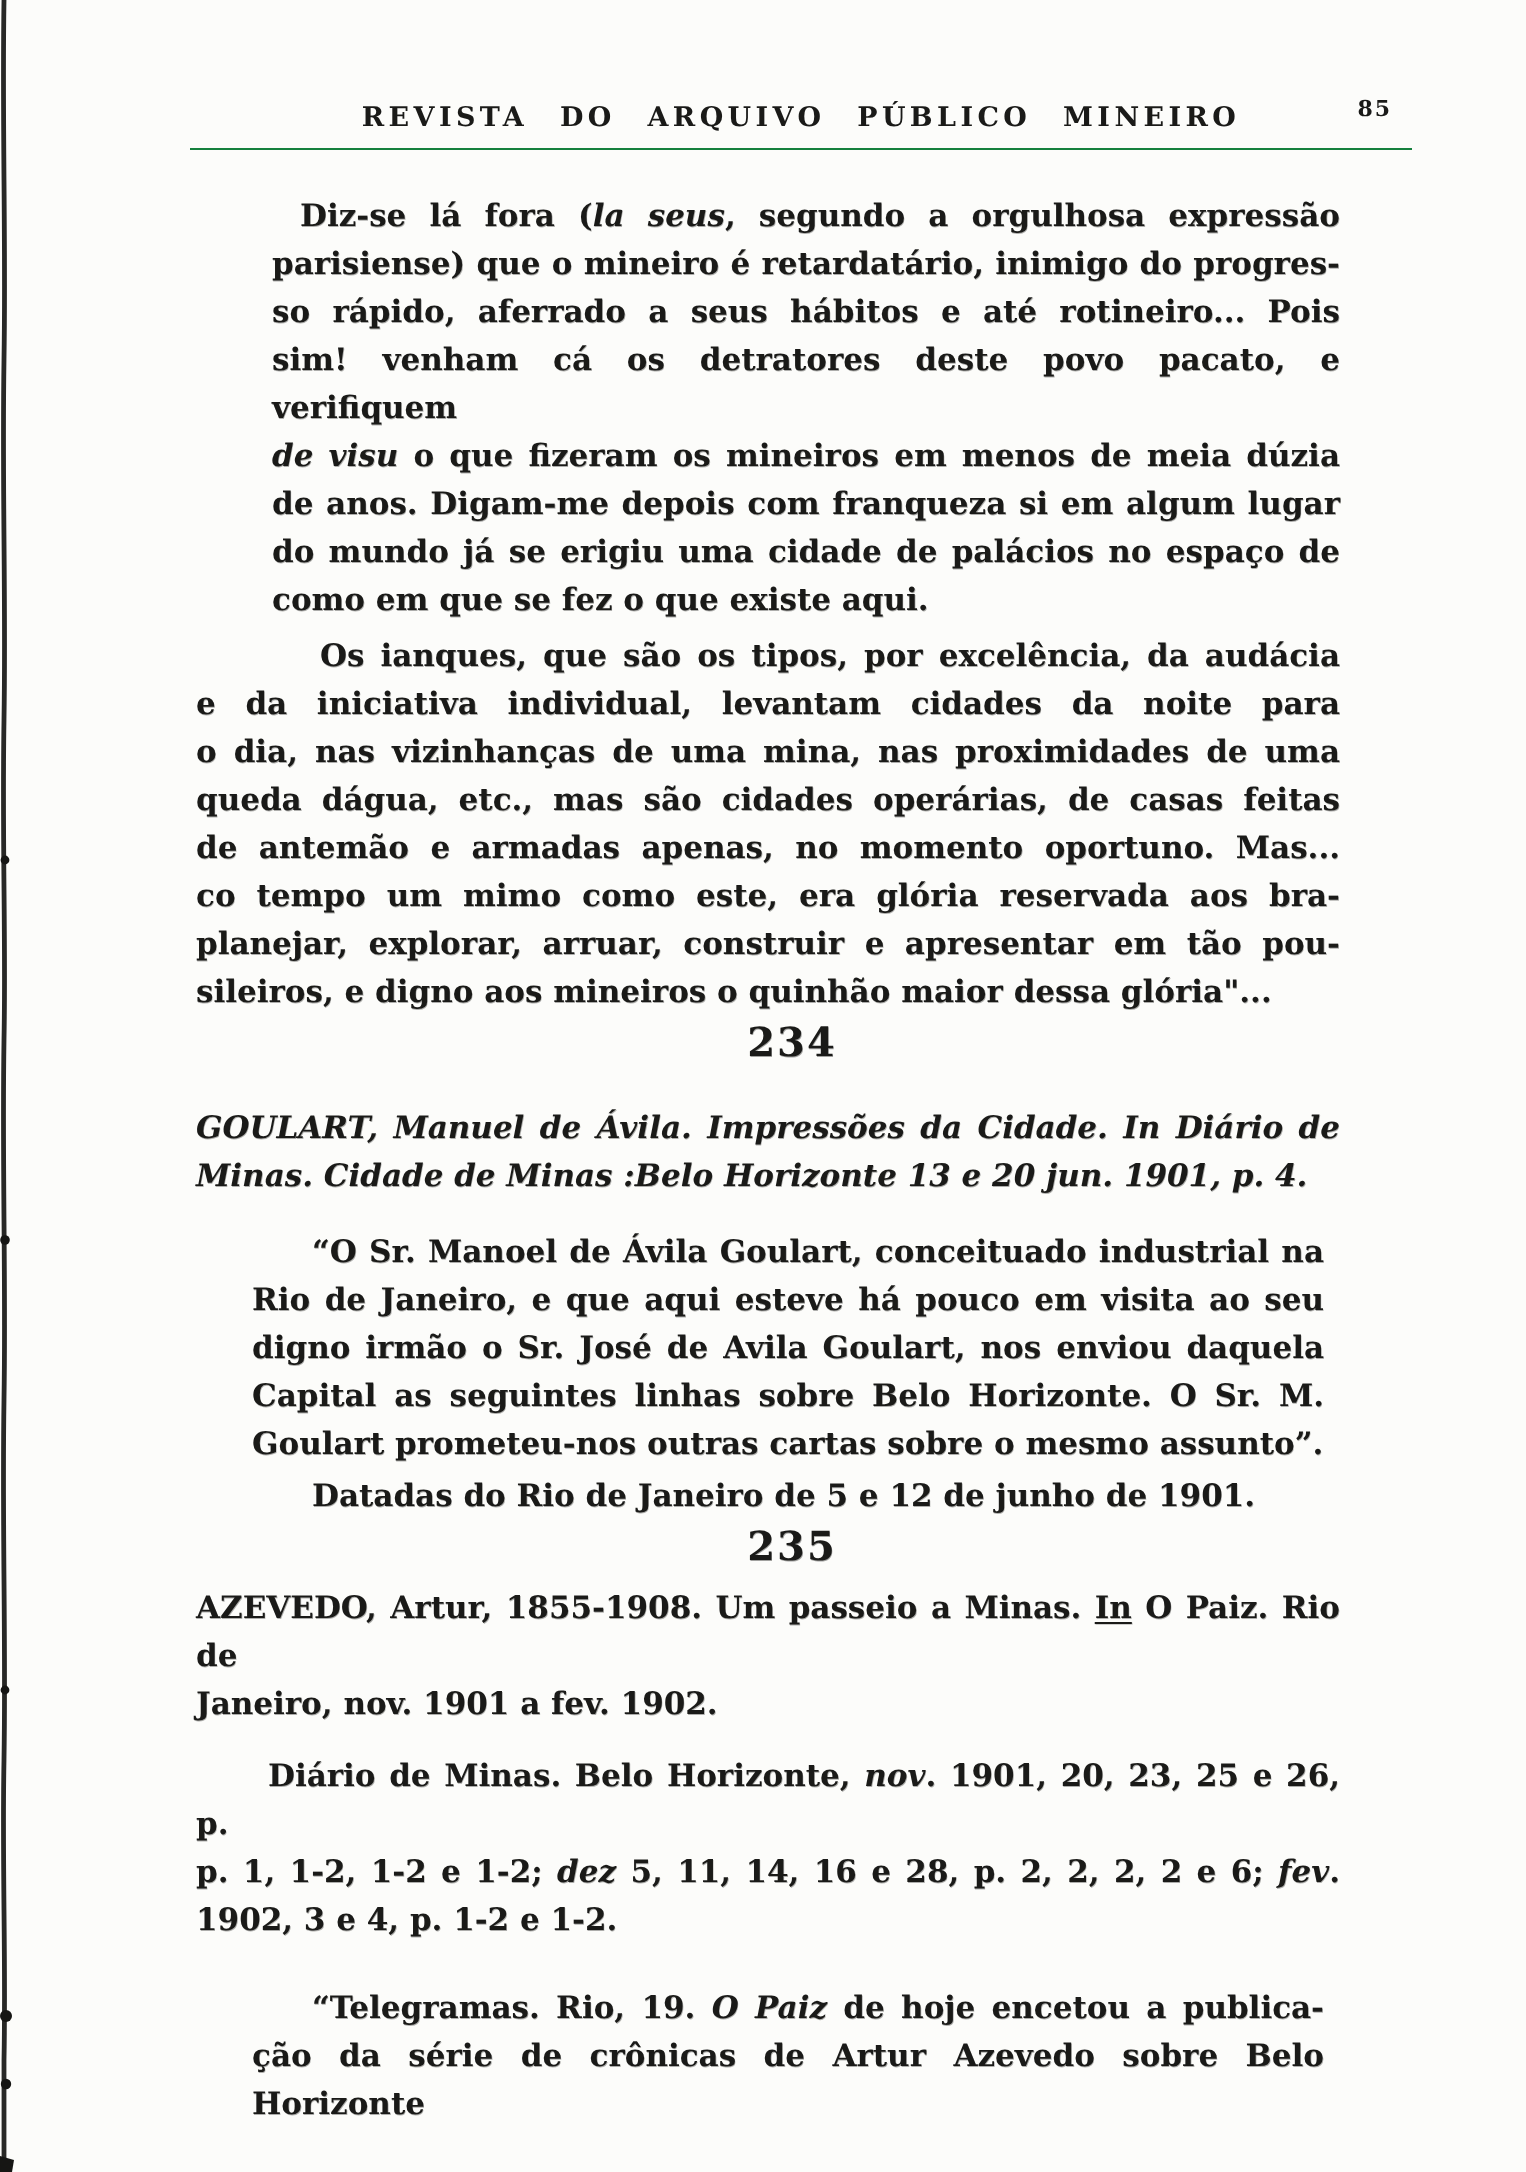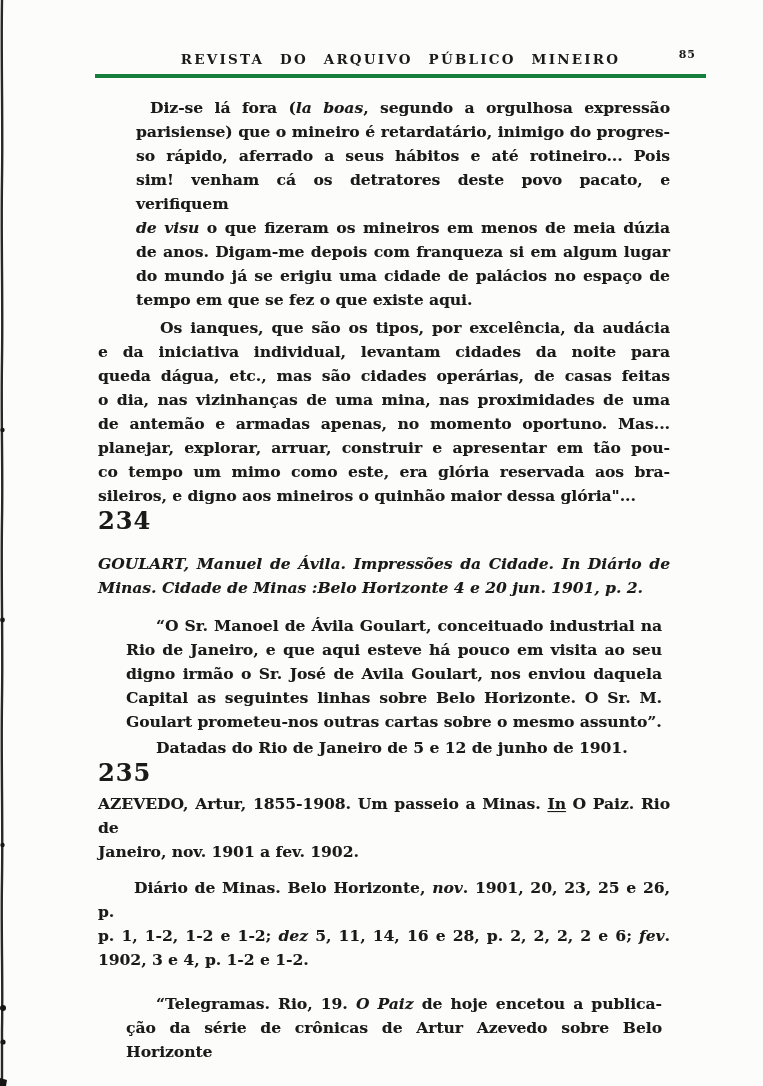--- a/index.html
+++ b/index.html
@@ -6,42 +6,42 @@
   html,body{margin:0;padding:0;background:#e8e8e6;}
   .page{
     position:relative; width:763px; height:1086px; margin:0 auto;
     background:var(--paper); overflow:hidden;
     font-family:"DejaVu Serif","Liberation Serif",serif;
     color:var(--ink); font-weight:700;
   }
   .edge{ position:absolute; left:0; top:0; }
   .header{
     position:absolute; left:95px; top:48px; width:611px; height:26px;
-    border-bottom:4px solid #15803d;
+    border-bottom:1px solid #15803d;
   }
   .htitle{
     position:absolute; left:0; right:0; text-align:center; top:3px;
     font-size:13.5px; letter-spacing:2.2px; word-spacing:9px;
   }
   .hpage{ position:absolute; right:10px; top:0; font-size:11px; letter-spacing:1px; }
   .flow{ position:absolute; left:98px; top:74px; width:596px; }
   .para{
     width:572px; font-size:15.5px; line-height:24px;
     text-shadow:0.3px 0.3px 0 rgba(25,25,22,.35);
   }
   .tline{ text-align:justify; text-align-last:justify; white-space:normal; }
   .tline-end{ text-align-last:left; }
   .it{ font-style:italic; }
   .un{ text-decoration:underline; text-underline-offset:2px; }
   .quote-a{ margin-left:38px; width:534px; margin-top:22px; }
   .quote-a .tline:first-child{ text-indent:14px; }
   .quote-b{ margin-top:4px; }
   .quote-b .tline:first-child{ text-indent:62px; }
   .refnum{
-    width:596px; text-align:left; font-size:24px; line-height:26px;
+    width:596px; text-align:center; font-size:20px; line-height:26px;
     letter-spacing:1px; text-shadow:0.3px 0.3px 0 rgba(25,25,22,.4);
   }
   .entry-goulart{ margin-top:18px;font-style:italic; }
   .quote-c{ margin-left:28px; width:536px; }
   .quote-c .tline:first-child{ text-indent:30px; }
   .quote-goulart{ margin-top:14px; }
   .dateline{ margin-top:2px; }
   .entry-azevedo{ margin-top:6px; }
   .reproduzido{ margin-top:22px; }
   .diario{ margin-top:12px; }
@@ -64,46 +64,46 @@
     <path d="M0,1078 L7,1080 L6,1086 L0,1086 Z" fill="#161614"></path>
   </svg>
 
   <div class="header">
     <span class="htitle">REVISTA DO ARQUIVO PÚBLICO MINEIRO</span>
     <span class="hpage">85</span>
   </div>
 
   <div class="flow">
     <div class="para quote-a">
-        <div class="tline"><span>Diz-se lá fora (</span><span class="it">la boas</span><span>, segundo a orgulhosa expressão</span></div>
+        <div class="tline"><span>Diz-se lá fora (</span><span class="it">la seus</span><span>, segundo a orgulhosa expressão</span></div>
         <div class="tline"><span>parisiense) que o mineiro é retardatário, inimigo do progres-</span></div>
         <div class="tline"><span>so rápido, aferrado a seus hábitos e até rotineiro... Pois</span></div>
         <div class="tline"><span>sim! venham cá os detratores deste povo pacato, e verifiquem</span></div>
         <div class="tline"><span class="it">de visu</span><span> o que fizeram os mineiros em menos de meia dúzia</span></div>
         <div class="tline"><span>de anos. Digam-me depois com franqueza si em algum lugar</span></div>
         <div class="tline"><span>do mundo já se erigiu uma cidade de palácios no espaço de</span></div>
-        <div class="tline tline-end"><span>tempo em que se fez o que existe aqui.</span></div>
+        <div class="tline tline-end"><span>como em que se fez o que existe aqui.</span></div>
       </div>
 
     <div class="para quote-b">
         <div class="tline"><span>Os ianques, que são os tipos, por excelência, da audácia</span></div>
         <div class="tline"><span>e da iniciativa individual, levantam cidades da noite para</span></div>
+        <div class="tline"><span>o dia, nas vizinhanças de uma mina, nas proximidades de uma</span></div>
         <div class="tline"><span>queda dágua, etc., mas são cidades operárias, de casas feitas</span></div>
-        <div class="tline"><span>o dia, nas vizinhanças de uma mina, nas proximidades de uma</span></div>
         <div class="tline"><span>de antemão e armadas apenas, no momento oportuno. Mas...</span></div>
+        <div class="tline"><span>co tempo um mimo como este, era glória reservada aos bra-</span></div>
         <div class="tline"><span>planejar, explorar, arruar, construir e apresentar em tão pou-</span></div>
-        <div class="tline"><span>co tempo um mimo como este, era glória reservada aos bra-</span></div>
         <div class="tline tline-end"><span>sileiros, e digno aos mineiros o quinhão maior dessa glória"...</span></div>
       </div>
 
     <div class="refnum">234</div>
 
     <div class="para entry-goulart">
         <div class="tline"><span>GOULART, Manuel de Ávila. Impressões da Cidade. In Diário de</span></div>
-        <div class="tline tline-end"><span>Minas. Cidade de Minas :Belo Horizonte 4 e 20 jun. 1901, p. 2.</span></div>
+        <div class="tline tline-end"><span>Minas. Cidade de Minas :Belo Horizonte 13 e 20 jun. 1901, p. 4.</span></div>
       </div>
 
     <div class="para quote-c quote-goulart">
         <div class="tline"><span>“O Sr. Manoel de Ávila Goulart, conceituado industrial na</span></div>
         <div class="tline"><span>Rio de Janeiro, e que aqui esteve há pouco em visita ao seu</span></div>
         <div class="tline"><span>digno irmão o Sr. José de Avila Goulart, nos enviou daquela</span></div>
         <div class="tline"><span>Capital as seguintes linhas sobre Belo Horizonte. O Sr. M.</span></div>
         <div class="tline tline-end"><span>Goulart prometeu-nos outras cartas sobre o mesmo assunto”.</span></div>
       </div>
 

